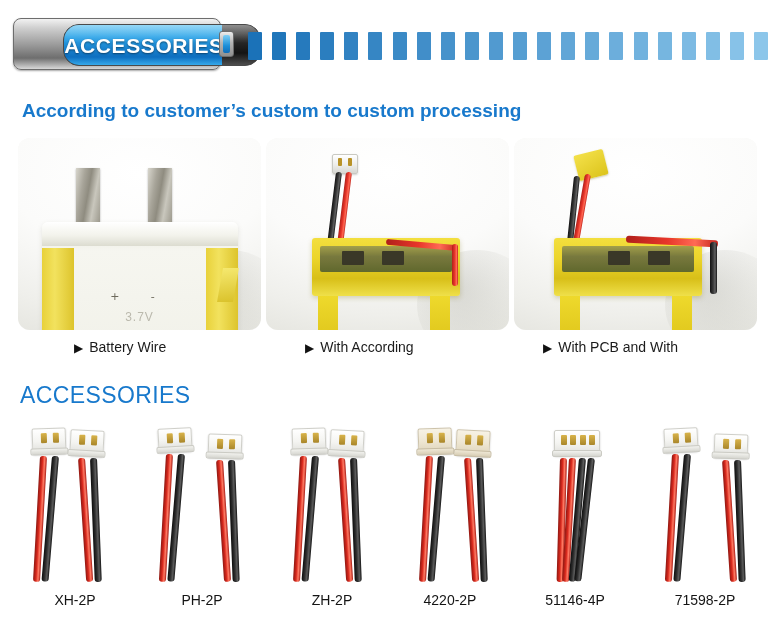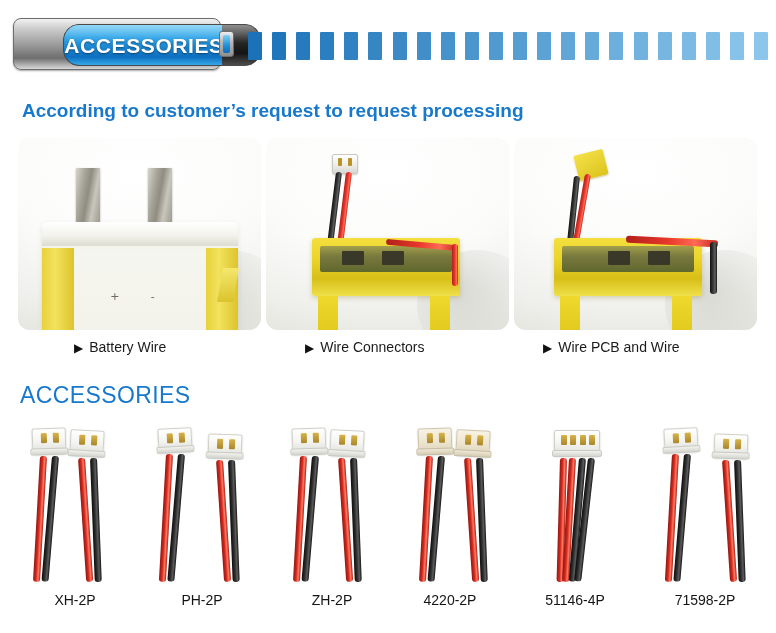--- a/index.html
+++ b/index.html
@@ -418,37 +418,38 @@
       <div class="dash" style="background: rgb(108, 174, 220);"></div>
       <div class="dash" style="background: rgb(113, 178, 222);"></div>
       <div class="dash" style="background: rgb(118, 182, 224);"></div>
       <div class="dash" style="background: rgb(124, 186, 227);"></div>
       <div class="dash" style="background: rgb(129, 190, 229);"></div>
       <div class="dash" style="background: rgb(135, 194, 232);"></div>
       <div class="dash" style="background: rgb(140, 198, 234);"></div>
     </div>
 </div>
 
-<div id="custom-heading">According to customer’s request to request processing</div>
+<div id="custom-heading">According to customer’s custom to custom processing</div>
 
 <div class="photo-card" id="photo-card-0">
   <div class="photo-bg"></div>
   <div class="photo-shadow-corner"></div>
   <div class="cell-tab left"></div>
   <div class="cell-tab right"></div>
   <div class="cell-tab-base left"></div>
   <div class="cell-tab-base right"></div>
   <div class="cell-body">
     <div class="cell-seal"></div>
     <div class="cell-yellow-l"></div>
     <div class="cell-yellow-r">
       <div class="cell-yellow-edge"></div>
     </div>
   </div>
   <div class="cell-mark">+  -</div>
+  <div class="cell-print">3.7V</div>
 </div>
 
 <div class="photo-card" id="photo-card-1">
   <div class="photo-bg"></div>
   <div class="photo-shadow-corner"></div>
 
   <div class="conn-head" style="left:66px; top:16px; width:26px; height:20px;">
     <div class="conn-pin" style="left:5px;  top:3px; width:4px; height:8px;"></div>
     <div class="conn-pin" style="left:15px; top:3px; width:4px; height:8px;"></div>
   </div>
@@ -490,24 +491,24 @@
   <div class="tape-legs" style="left:40px;">
     <div class="tape-leg l"></div>
     <div class="tape-leg r"></div>
   </div>
 </div>
 
 <div class="photo-caption" id="photo-caption-0">
   <span class="caption-tri">▶</span><span>Battery Wire</span>
 </div>
 <div class="photo-caption" id="photo-caption-1">
-  <span class="caption-tri">▶</span><span>Wire Connectors</span>
+  <span class="caption-tri">▶</span><span>With According</span>
 </div>
 <div class="photo-caption" id="photo-caption-2">
-  <span class="caption-tri">▶</span><span>Wire PCB and Wire</span>
+  <span class="caption-tri">▶</span><span>With PCB and With</span>
 </div>
 
 <div id="connectors-heading">ACCESSORIES</div>
 
 <div class="conn-cell" id="conn-cell-0">
     <div class="conn-art">
       <div class="housing white" style="left: 20px; top: 14px; width: 34px; height: 26px; transform: rotate(-2deg);">
         <div class="housing-pin" style="left: 8px; top: 4px; width: 6px; height: 10px;"></div>
         <div class="housing-pin" style="left: 20px; top: 4px; width: 6px; height: 10px;"></div>
         <div class="housing-lip" style="bottom: -2px;"></div>

